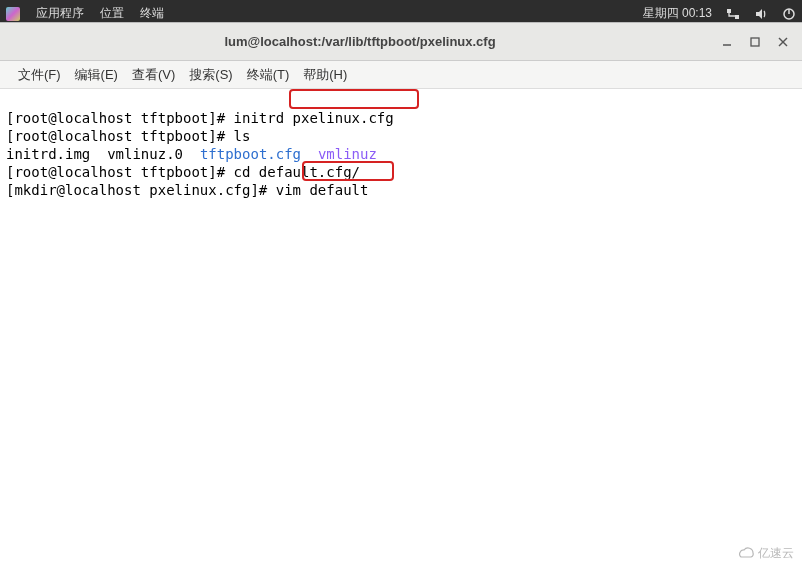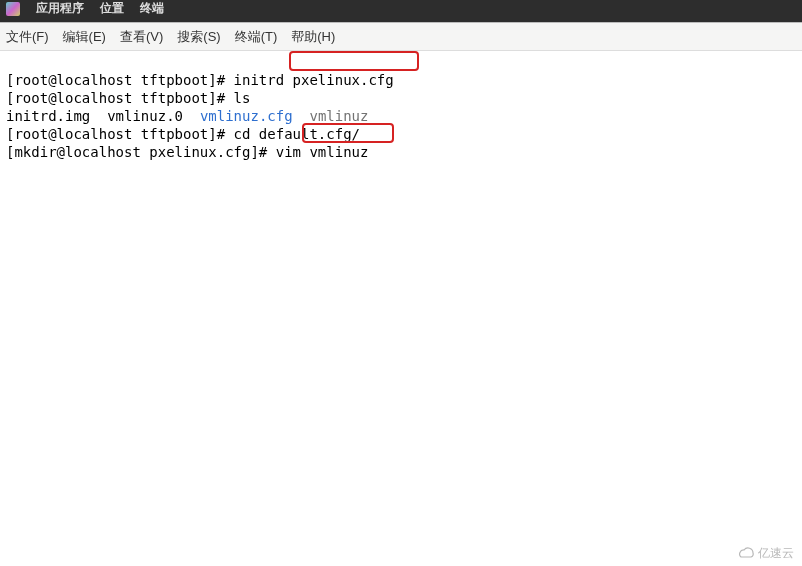--- a/index.html
+++ b/index.html
@@ -9,25 +9,24 @@
     font-family: sans-serif;
     background: #fff;
     overflow: hidden;
     position: relative;
   }
   .top-panel {
     height: 22px;
     background: #2d2d2d;
     color: #ddd;
     display: flex;
-    align-items: flex-start;
+    align-items: flex-end;
     font-size: 12px;
     padding: 0 6px;
     gap: 14px;
-    font-weight: bold;
   }
   .top-panel .menu-left { display:flex; gap:16px; align-items:center; }
   .top-panel .menu-right { margin-left:auto; display:flex; gap:14px; align-items:center; }
   .app-icon { width:14px; height:14px; background:linear-gradient(135deg,#6cc,#c6c,#cc6); border-radius:2px; }
   .top-panel span { cursor:default; }
   .sys-icon svg { display:block; }
 
   .window {
     position:absolute;
     left:0; top:22px;
@@ -52,39 +51,39 @@
   }
   .win-btns { display:flex; gap:14px; padding-right:12px; }
   .win-btn { width:14px; height:14px; display:flex; align-items:center; justify-content:center; color:#555; font-size:12px; }
 
   .menubar {
     height:28px;
     background:#f5f5f4;
     border-bottom:1px solid #ddd;
     display:flex;
     align-items:center;
-    padding:0 6px;
+    padding:0 18px;
     gap:14px;
     font-size:13px;
     color:#333;
   }
   .menubar span { cursor:default; }
 
   .terminal {
     padding:2px 6px;
     font-family: "DejaVu Sans Mono","Liberation Mono",monospace;
     font-size:14px;
     line-height:18px;
     color:#000;
     white-space:pre;
     position:relative;
     height:478px;
   }
   .t-blue { color:#2e6fcf; }
-  .t-green { color:#737373; }
+  .t-green { color:#8b5cf6; }
   .hl-box {
     position:absolute;
     border:2px solid #d62222;
     border-radius:4px;
   }
   .watermark {
     position:absolute;
     right:8px; bottom:4px;
     font-size:12px;
     color:#b8b8b8;
@@ -95,39 +94,82 @@
 </head>
 <body>
 
 <div class="top-panel">
   <div class="menu-left">
     <div class="app-icon"></div>
     <span>应用程序</span>
     <span>位置</span>
     <span>终端</span>
   </div>
+  <div class="menu-right">
+    <span>星期四 00:13</span>
+    <span class="sys-icon">
+      <svg width="14" height="14" viewBox="0 0 14 14">
+          <rect x="1" y="2" width="4" height="4" fill="#ddd"></rect>
+          <rect x="9" y="8" width="4" height="4" fill="#ddd"></rect>
+          <path d="M3 6v3h7V8" stroke="#ddd" fill="none" stroke-width="1.3"></path>
+        </svg>
+    </span>
+    <span class="sys-icon">
+      <svg width="14" height="14" viewBox="0 0 14 14">
+          <path d="M2 5v4h3l3 3V2L5 5z" fill="#ddd"></path>
+          <path d="M10 4c1 1 1 5 0 6" stroke="#ddd" fill="none" stroke-width="1.3"></path>
+        </svg>
+    </span>
+    <span class="sys-icon">
+      <svg width="14" height="14" viewBox="0 0 14 14">
+          <circle cx="7" cy="7" r="5" stroke="#ddd" fill="none" stroke-width="1.5"></circle>
+          <line x1="7" y1="2" x2="7" y2="7" stroke="#ddd" stroke-width="1.5"></line>
+        </svg>
+    </span>
+  </div>
 </div>
 
 <div class="window">
+  <div class="titlebar">
+    <div class="title">lum@localhost:/var/lib/tftpboot/pxelinux.cfg</div>
+    <div class="win-btns">
+      <div class="win-btn">
+        <svg width="10" height="10">
+            <line x1="1" y1="8" x2="9" y2="8" stroke="#555" stroke-width="1.5"></line>
+          </svg>
+      </div>
+      <div class="win-btn">
+        <svg width="10" height="10">
+            <rect x="1" y="1" width="8" height="8" stroke="#555" fill="none" stroke-width="1.3"></rect>
+          </svg>
+      </div>
+      <div class="win-btn">
+        <svg width="10" height="10">
+            <line x1="1" y1="1" x2="9" y2="9" stroke="#555" stroke-width="1.5"></line>
+            <line x1="9" y1="1" x2="1" y2="9" stroke="#555" stroke-width="1.5"></line>
+          </svg>
+      </div>
+    </div>
+  </div>
 
   <div class="menubar">
     <span>文件(F)</span>
     <span>编辑(E)</span>
     <span>查看(V)</span>
     <span>搜索(S)</span>
     <span>终端(T)</span>
     <span>帮助(H)</span>
   </div>
 
   <div class="terminal">
 <span><span>[root@localhost tftpboot]#</span><span> initrd pxelinux.cfg</span></span>
 <span><span>[root@localhost tftpboot]#</span><span> ls</span></span>
-<span><span>initrd.img  vmlinuz.0  </span><span class="t-blue">vmlinuz.cfg</span><span>  </span><span class="t-green">vmlinuz</span></span>
+<span><span>initrd.img  vmlinuz.0  </span><span class="t-blue">tftpboot.cfg</span><span>  </span><span class="t-green">vmlinuz</span></span>
 <span><span>[root@localhost tftpboot]#</span><span> cd default.cfg/</span></span>
-<span><span>[mkdir@localhost pxelinux.cfg]#</span><span> vim vmlinuz</span></span>
+<span><span>[mkdir@localhost pxelinux.cfg]#</span><span> vim default</span></span>
 
     <div class="hl-box" style="left:289px; top:0px; width:130px; height:20px;"></div>
     <div class="hl-box" style="left:302px; top:72px; width:92px; height:20px;"></div>
   </div>
 </div>
 
 <div class="watermark">
   <svg width="18" height="14" viewBox="0 0 18 14">
       <path d="M5 10a4 4 0 0 1 3-7 5 5 0 0 1 9 3 3 3 0 0 1-2 4H5z" fill="none" stroke="#b8b8b8" stroke-width="1.2"></path>
     </svg><span>亿速云</span>

